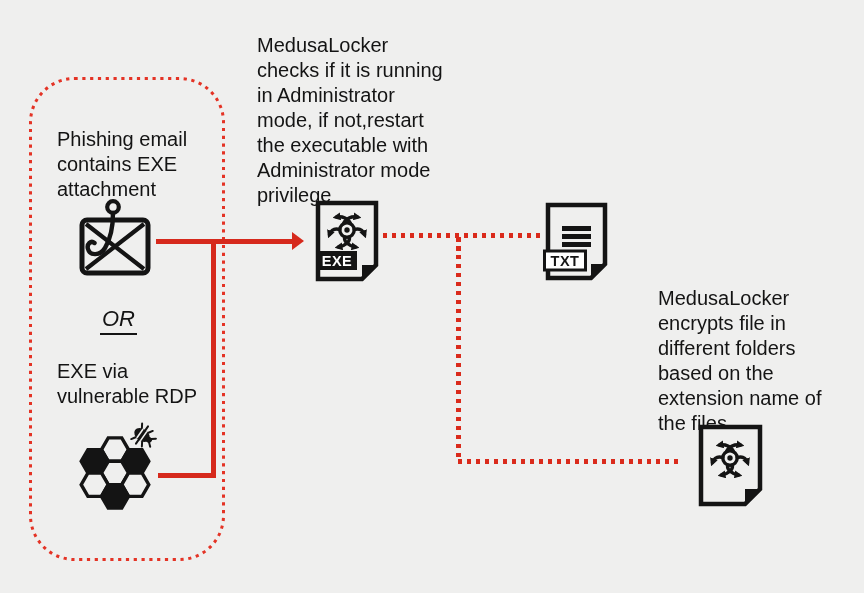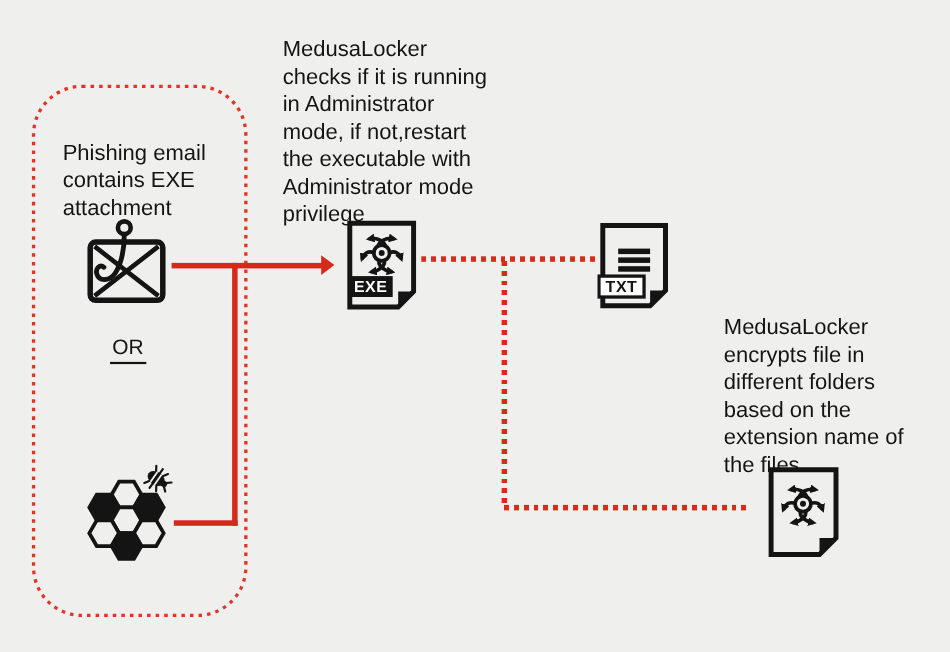--- a/index.html
+++ b/index.html
@@ -11,22 +11,22 @@
   .canvas{
     position:relative;width:864px;height:593px;overflow:hidden;
     background:var(--background);
     font-family:"Liberation Sans", sans-serif;color:var(--ink);
   }
   .txt{
     position:absolute;font-size:20px;line-height:1.25;
     white-space:pre-line;color:var(--ink);
   }
   .or{
-    position:absolute;font-size:19px;
-    border-bottom:2.5px solid var(--ink);padding:0 2px 1px 2px;
+    position:absolute;font-size:22px;
+    border-bottom:2.5px solid var(--ink);padding:0 2px 1px 2px;font-style:italic;
   }
   .abs{position:absolute;}
   .sol-h{position:absolute;height:5px;background:var(--arrow-red);}
   .sol-v{position:absolute;width:5px;background:var(--arrow-red);}
   .arrowhead{
     position:absolute;width:0;height:0;
     border-left:12px solid var(--arrow-red);
     border-top:9px solid transparent;border-bottom:9px solid transparent;
   }
   .dot-h{position:absolute;height:4.5px;
@@ -66,20 +66,22 @@
 <div class="canvas">
 
   <svg class="abs" style="left:28px;top:76px;" width="198" height="488">
     <rect x="2.5" y="2.5" width="193" height="481" rx="44" fill="none" stroke="var(--box-border-red)" stroke-width="3" stroke-dasharray="3.2 4.6"></rect>
   </svg>
 
   <div class="txt" style="left:57px;top:103px;margin-top:24px;">Phishing email
 contains EXE
 attachment</div>
   <div class="or" style="left:100px;top:306px;">OR</div>
+  <div class="txt" style="left:57px;top:359px;">EXE via
+vulnerable RDP</div>
 
   <svg class="abs" style="left:78px;top:196px;" width="74" height="84" viewBox="0 0 74 84">
     <rect x="4" y="24" width="66" height="53" rx="5" fill="var(--background)" stroke="var(--ink)" stroke-width="5"></rect>
     <path d="M8 28 L66 73 M66 28 L8 73" fill="none" stroke="var(--ink)" stroke-width="4.2"></path>
     <circle cx="35" cy="11" r="5.8" fill="none" stroke="var(--ink)" stroke-width="4.2"></circle>
     <path d="M35 17 C35 32 33 42 27 52 C22 60 12 60 10 53 C8.5 48 13 44 16.5 47" fill="none" stroke="var(--ink)" stroke-width="4.4" stroke-linecap="round"></path>
   </svg>
 
   <svg class="abs" style="left:74px;top:420px;" width="84" height="94" viewBox="0 0 84 94">
     <use href="#hexp" transform="translate(41,29.6)" class="hx-o"></use>

